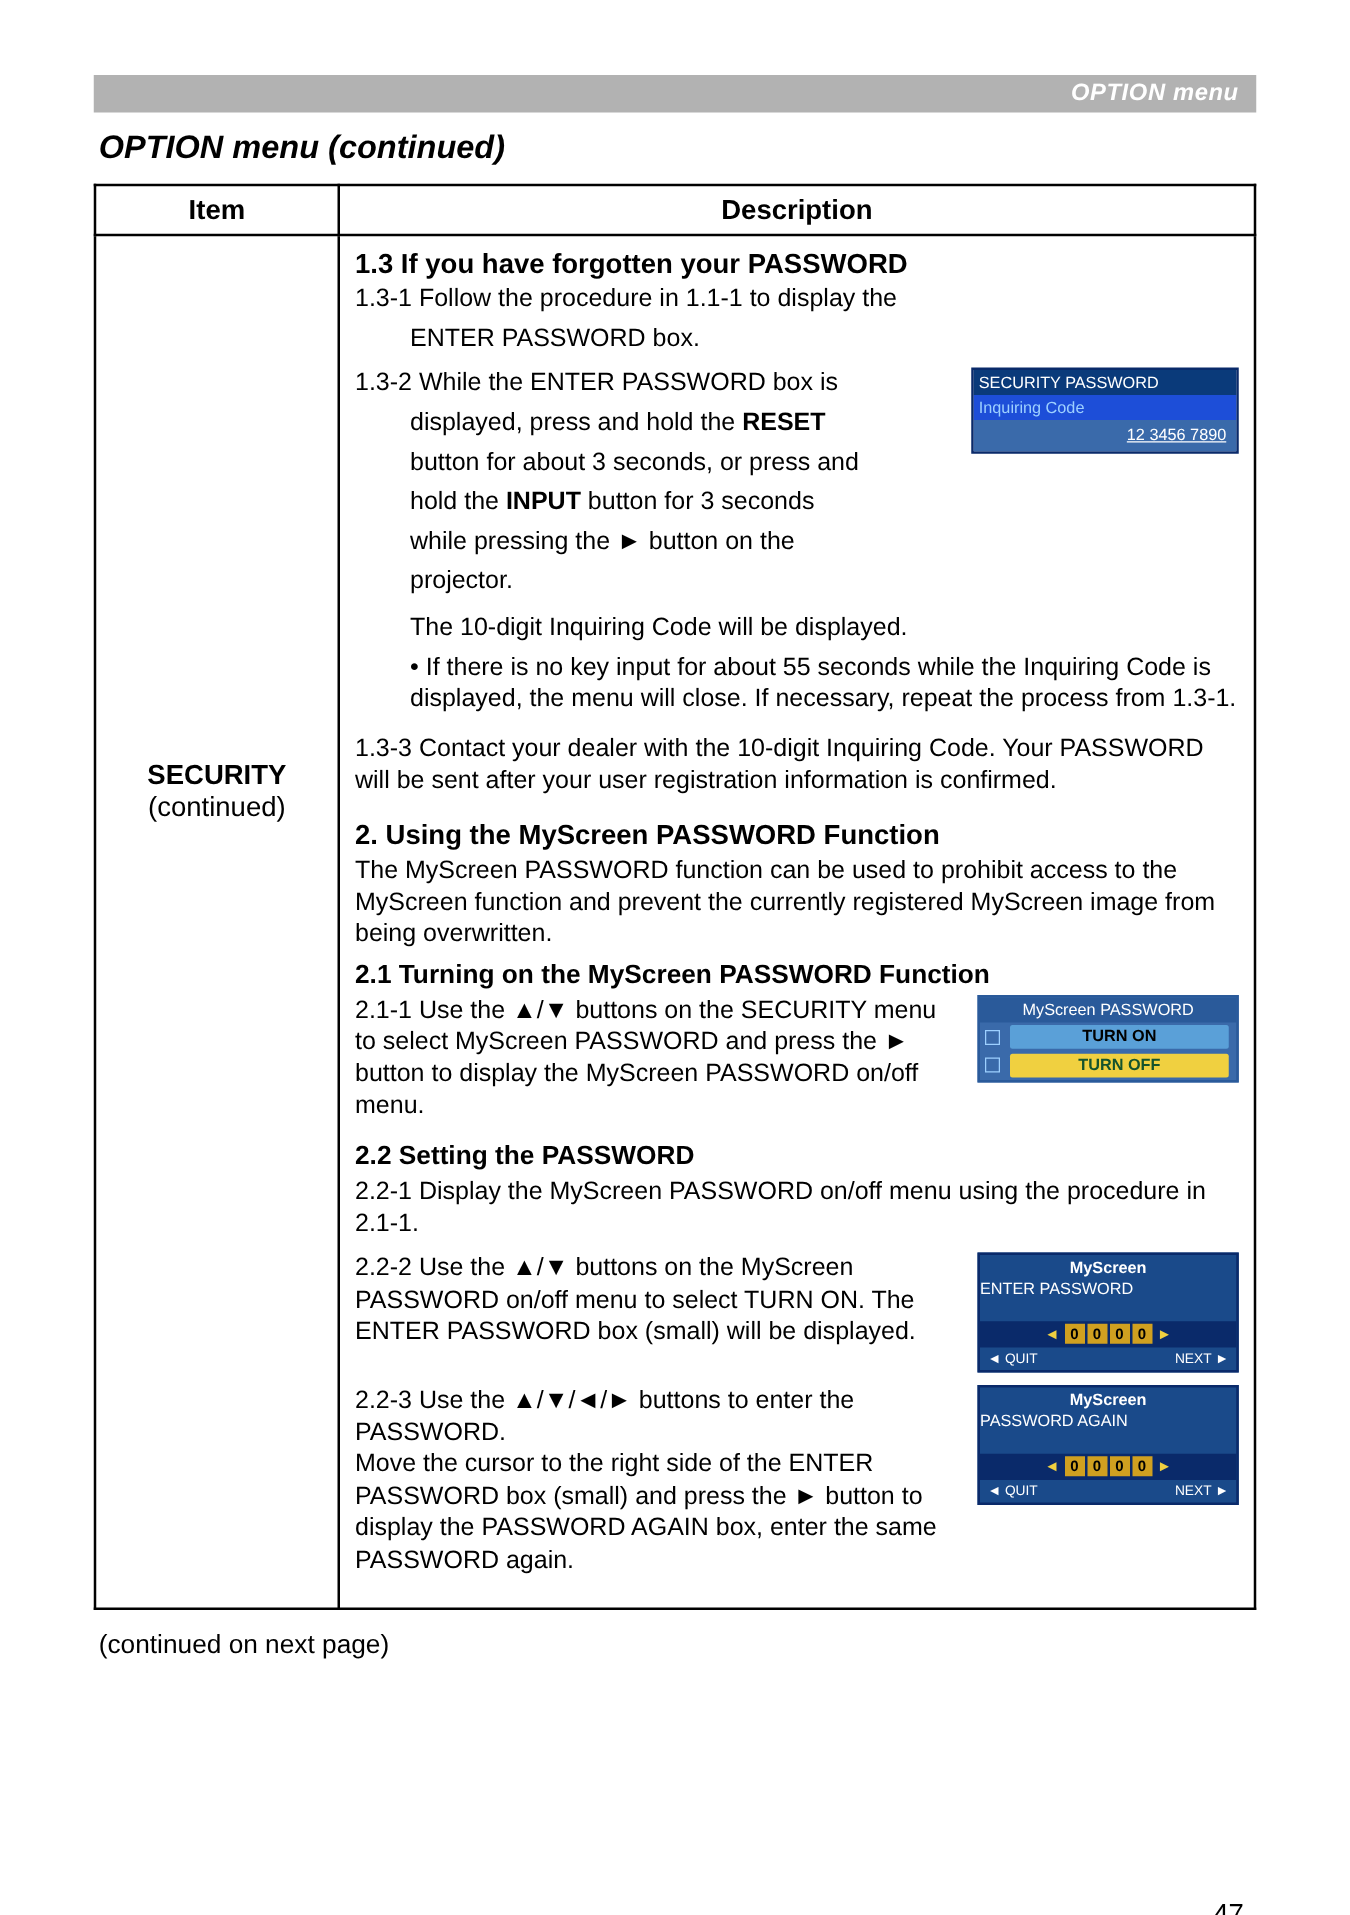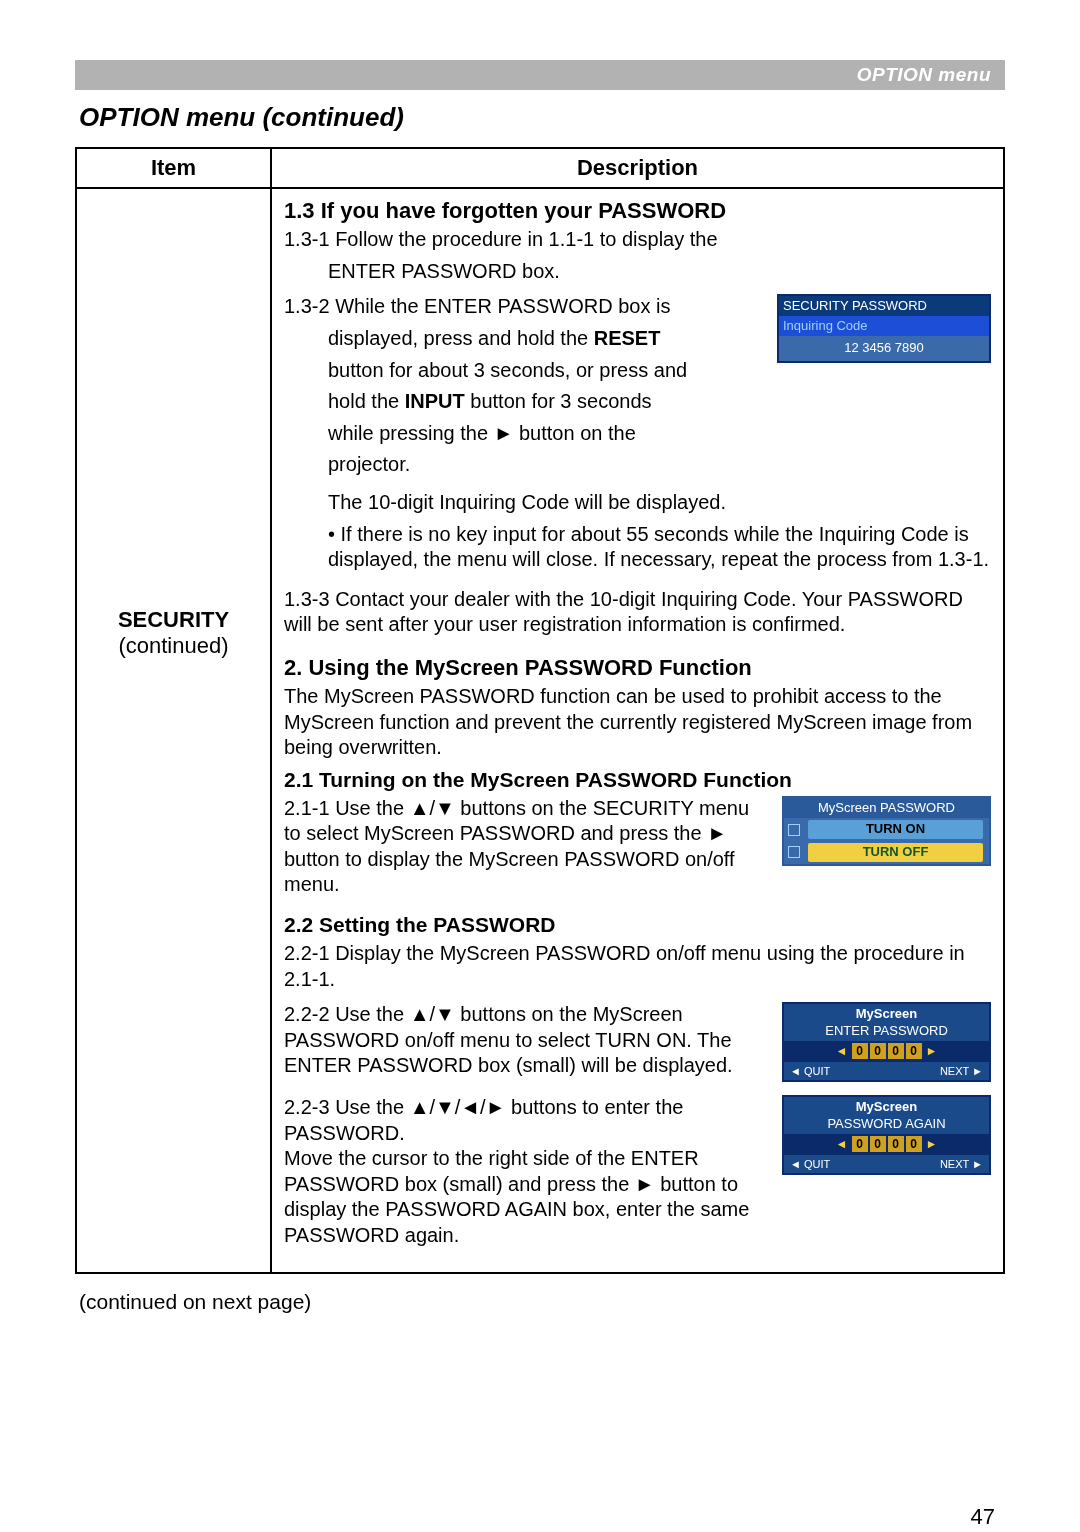--- a/index.html
+++ b/index.html
@@ -117,22 +117,23 @@
     padding: 2px 4px;
   }
   .fig-sec .sub {
     background: #1d4ed8;
     color: #9dd0ff;
     padding: 2px 4px;
   }
   .fig-sec .code {
     background: #3a6aaa;
     color: #fff;
-    text-align: center;
+    text-align: right;
     padding: 4px 8px 6px 8px;
+    text-decoration: underline;
   }
   
   .fig-onoff {
     width: 205px;
     border: 2px solid #2a5a9a;
     background: #3a6aaa;
     font-size: 13px;
   }
   .fig-onoff .title {
     background: #2a5a9a;
@@ -156,21 +157,21 @@
   .pill-off { background:#f0d040; color:#14532d; }
   
   .fig-enter {
     width: 205px;
     border: 2px solid #0a2a6a;
     background: #1a4a8a;
     font-size: 13px;
     color:#fff;
   }
   .fig-enter .t1 { text-align:center; padding:2px 0 0 0; font-weight:bold; }
-  .fig-enter .t2 { text-align:center; padding:0 0 2px 0; }
+  .fig-enter .t2 { text-align:left; padding:0 0 18px 0; }
   .fig-enter .digits {
     text-align:center; padding:2px 0;
     background:#0a2a6a;
   }
   .fig-enter .digits span {
     display:inline-block; width:16px; height:16px; line-height:16px;
     background:#d0a020; color:#000; margin:0 1px; font-weight:bold; font-size:12px;
   }
   .fig-enter .digits .arrow { background:none; color:#f0d040; }
   .fig-enter .footer {

